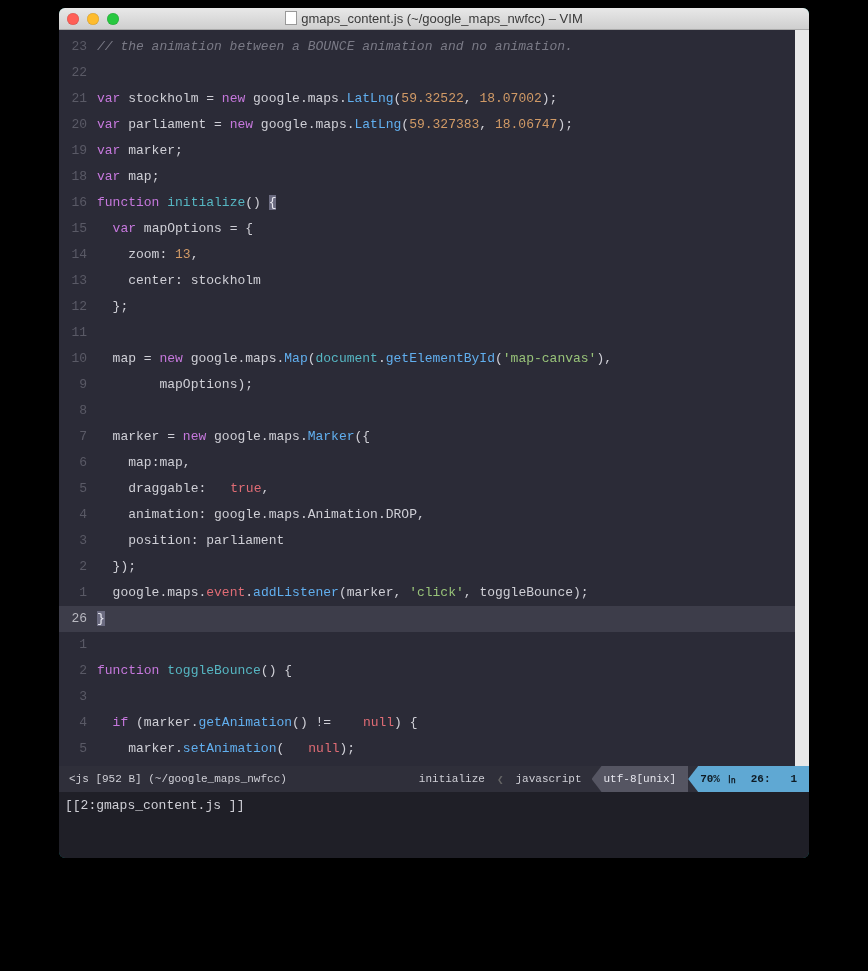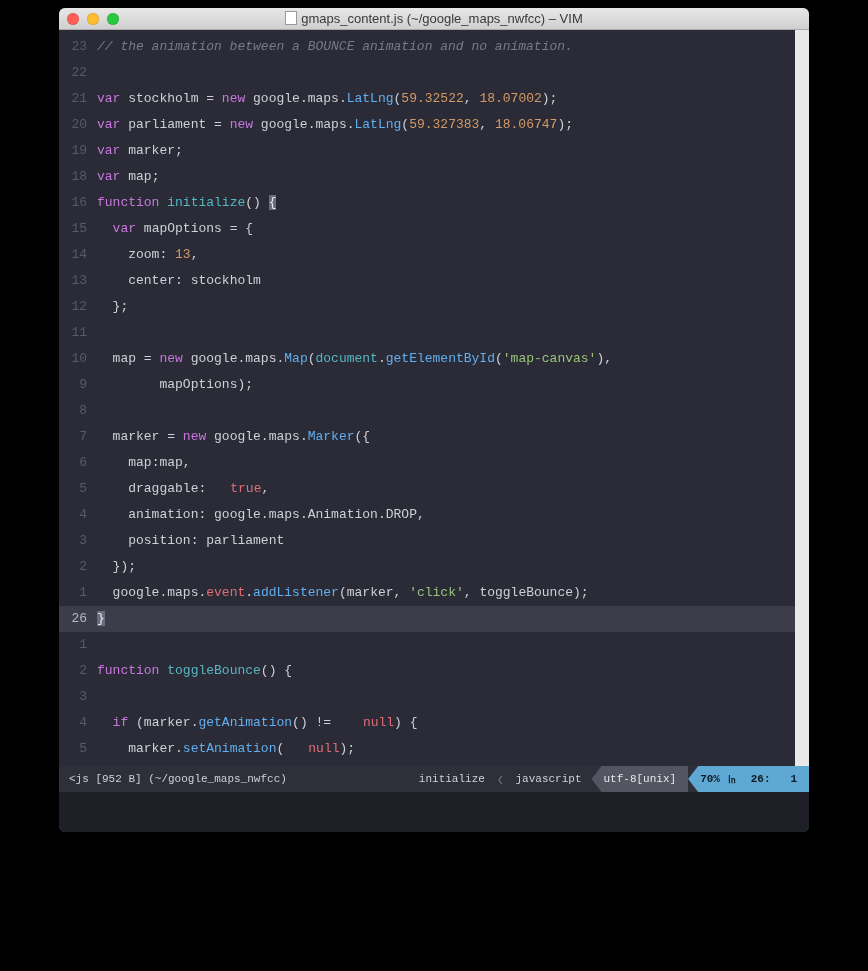--- a/index.html
+++ b/index.html
@@ -203,14 +203,17 @@
     <span class="seg">&lt;js [952 B] (~/google_maps_nwfcc)</span>
     <span class="spacer"></span>
     <span class="seg">initialize</span>
     <span class="sep">❮</span>
     <span class="seg">javascript</span>
     <span class="enc">utf-8[unix]</span>
     <span class="pos">
       <span>70%</span>&nbsp;<span>㏑</span>&nbsp;&nbsp;<span>26:</span>&nbsp;&nbsp;&nbsp;<span>1</span>
     </span>
   </div>
+  <div class="status2">
+    <span>[[2:gmaps_content.js ]]</span>
+  </div>
   <div class="bottom-gap"></div>
 </div>
 
 </body></html>

